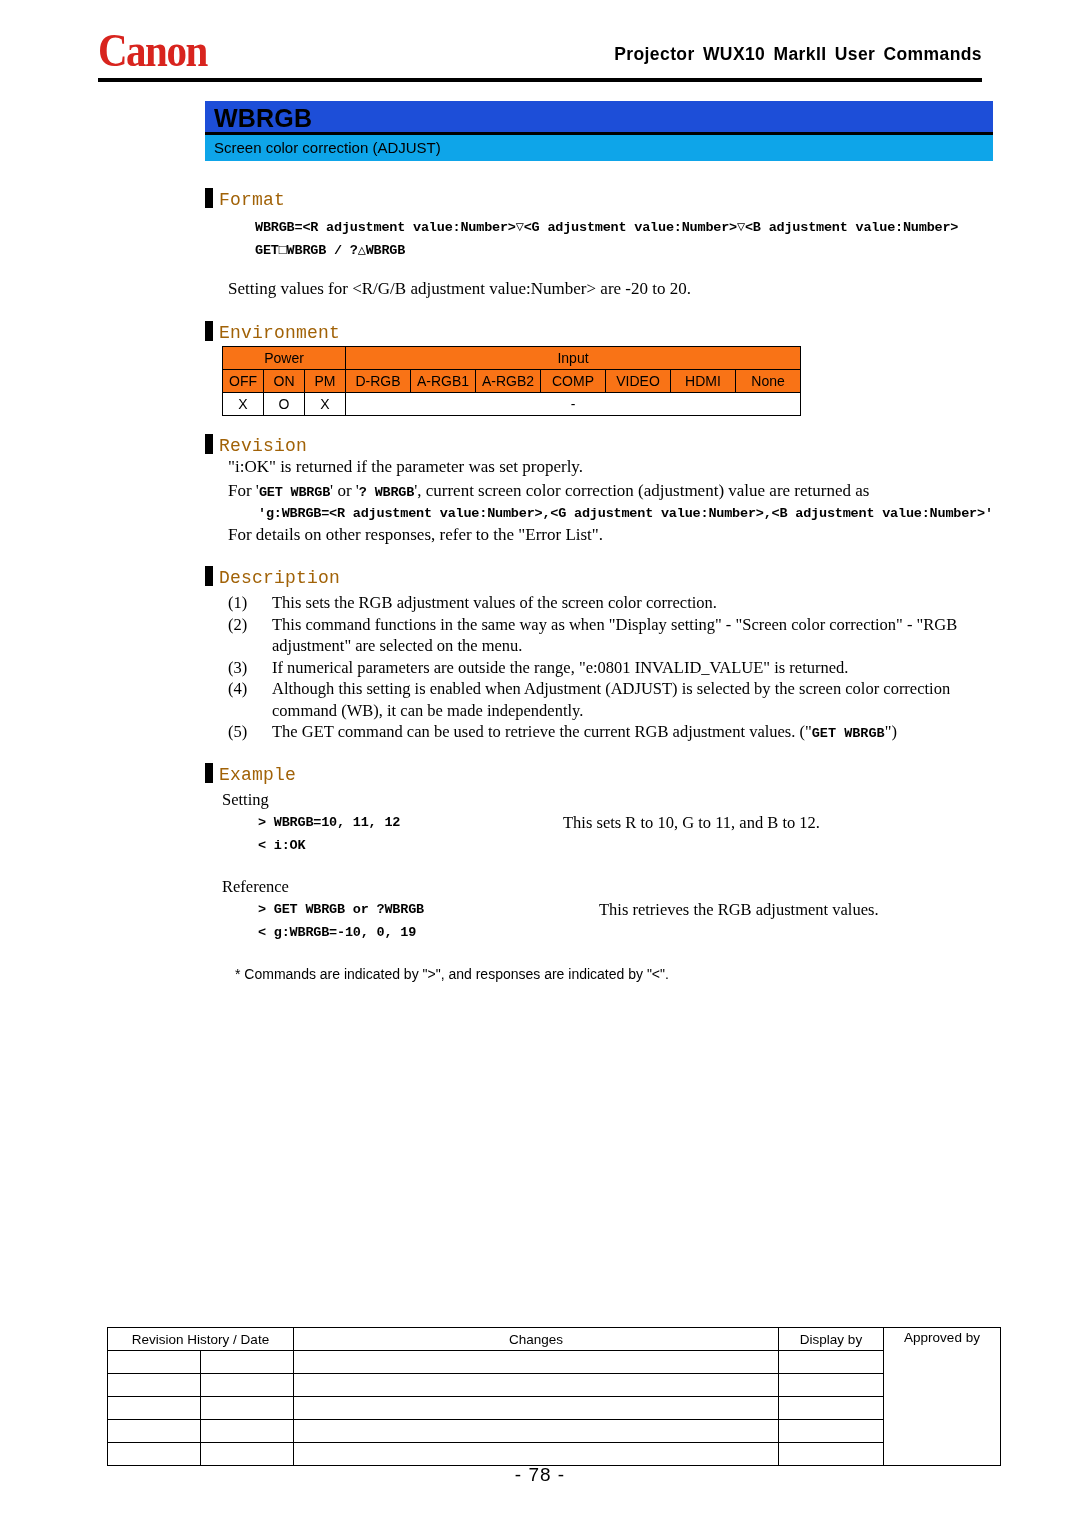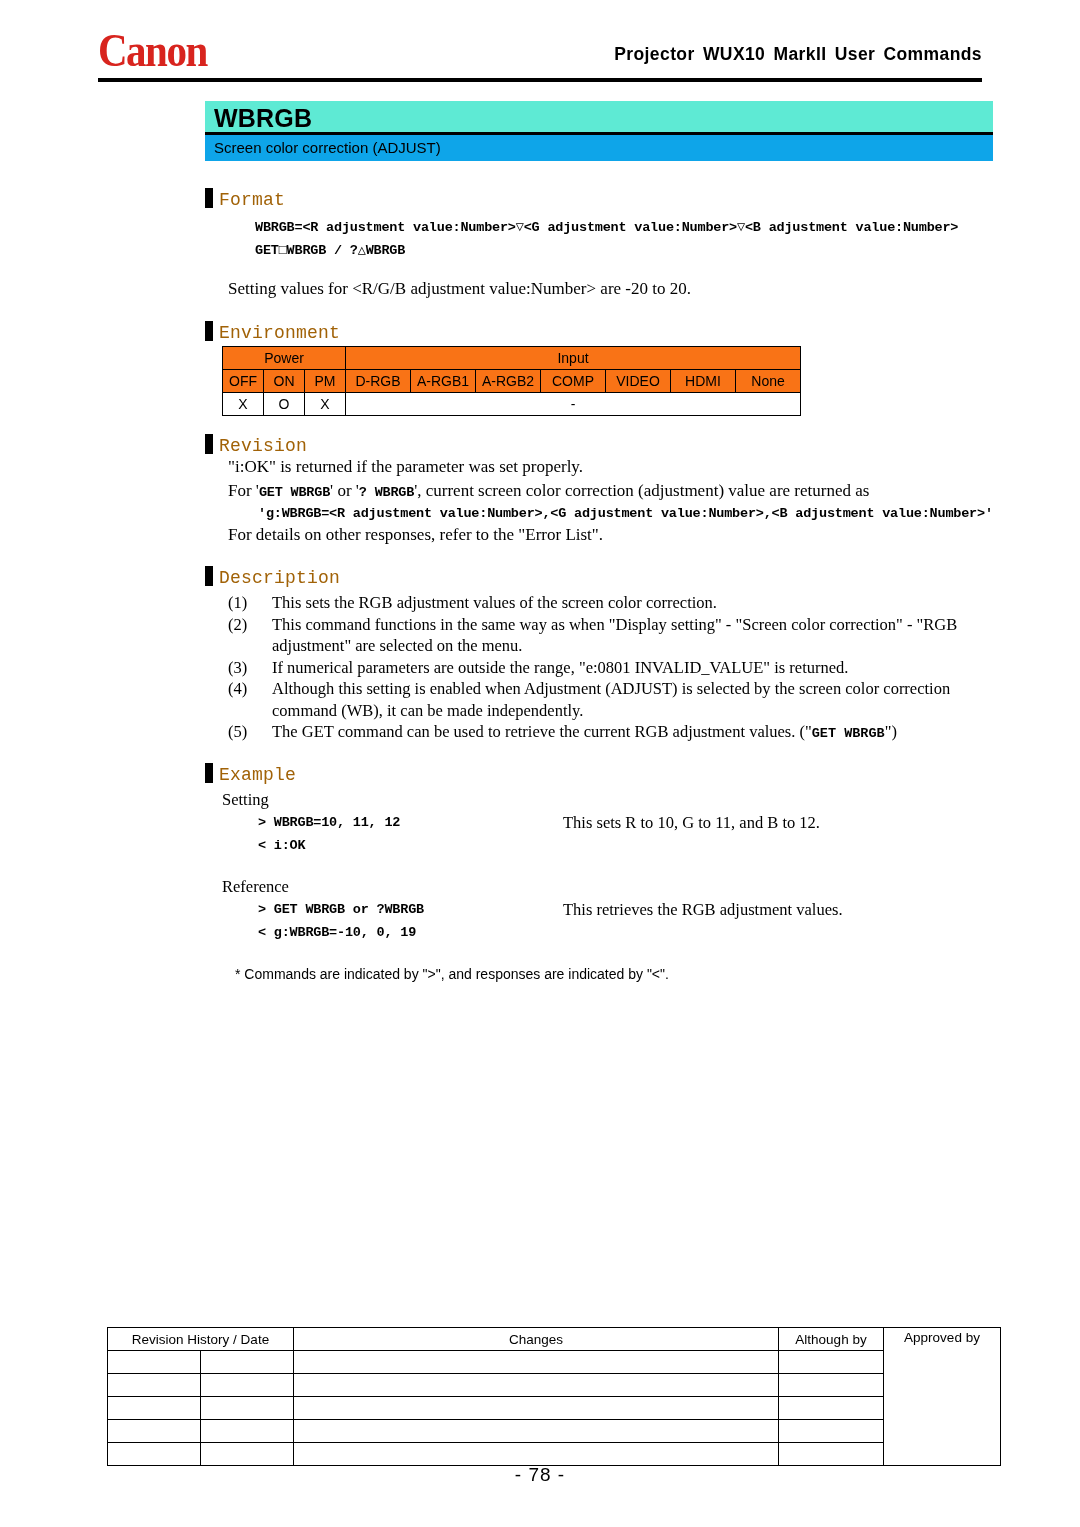--- a/index.html
+++ b/index.html
@@ -58,21 +58,21 @@
   }
 
   
   .cmd-band {
     position: absolute;
     left: 205px;
     top: 101px;
     width: 788px;
   }
   .cmd-title {
-    background: #5eead4;
+    background: #1d4ed8;
     height: 34px;
     line-height: 34px;
     padding-left: 9px;
     font-size: 25px;
     font-weight: bold;
     letter-spacing: 0.2px;
     box-sizing: border-box;
     border-bottom: 3px solid #000;
   }
   .cmd-subtitle {
@@ -305,31 +305,31 @@
   <span class="bar"></span><span>Example</span>
 </div>
 
 <div class="ex-label" style="left:222px; top:790px;">Setting</div>
 <div class="abs mono ex-code" style="top:815px;">&gt; WBRGB=10, 11, 12</div>
 <div class="ex-note" style="top:813px;">This sets R to 10, G to 11, and B to 12.</div>
 <div class="abs mono ex-code" style="top:838px;">&lt; i:OK</div>
 
 <div class="ex-label" style="left:222px; top:877px;">Reference</div>
 <div class="abs mono ex-code" style="top:902px;">&gt; GET WBRGB or ?WBRGB</div>
-<div class="ex-note" style="top:900px;">This retrieves the RGB adjustment values.</div>
+<div class="ex-note" style="top:900px;margin-left:36px;">This retrieves the RGB adjustment values.</div>
 <div class="abs mono ex-code" style="top:925px;">&lt; g:WBRGB=-10, 0, 19</div>
 
 <div class="footnote" style="top:966px;">* Commands are indicated by "&gt;", and responses are indicated by "&lt;".</div>
 
 <table class="rev-table">
   <tbody>
       <tr>
     <td class="c-rev1" colspan="2">Revision History / Date</td>
     <td class="c-chg">Changes</td>
-    <td class="c-by">Although by</td>
+    <td class="c-by">Display by</td>
     <td class="c-appr" rowspan="6" style="vertical-align:top; padding-top:2px;">Approved by</td>
   </tr>
   <tr>
     <td class="c-rev1"></td>
     <td class="c-rev2"></td>
     <td class="c-chg"></td>
     <td class="c-by"></td>
   </tr>
   <tr>
     <td class="c-rev1"></td>

